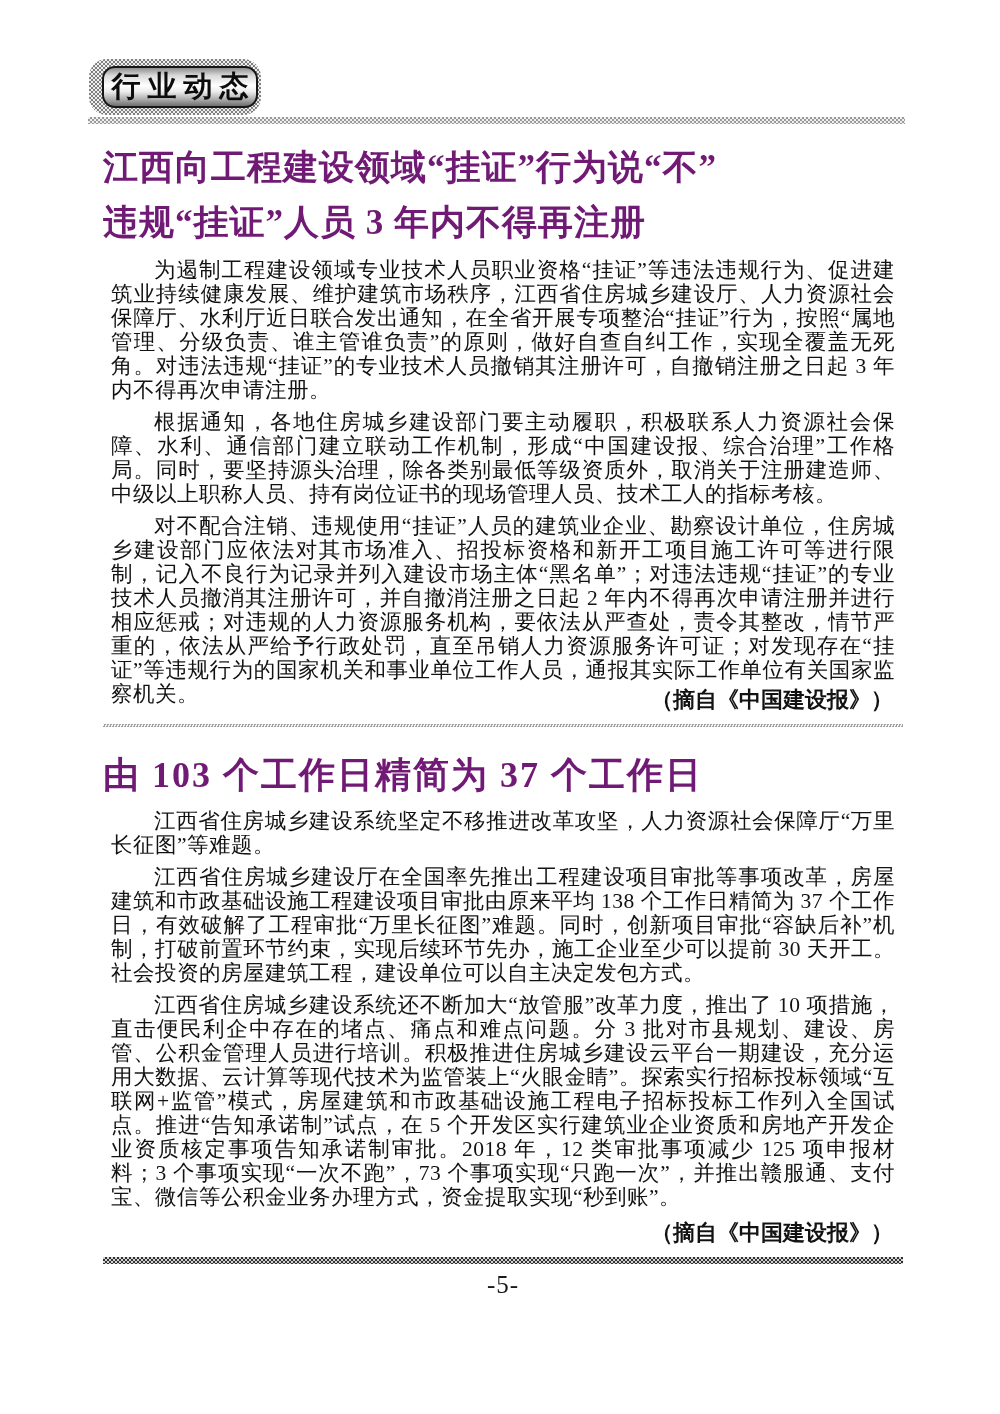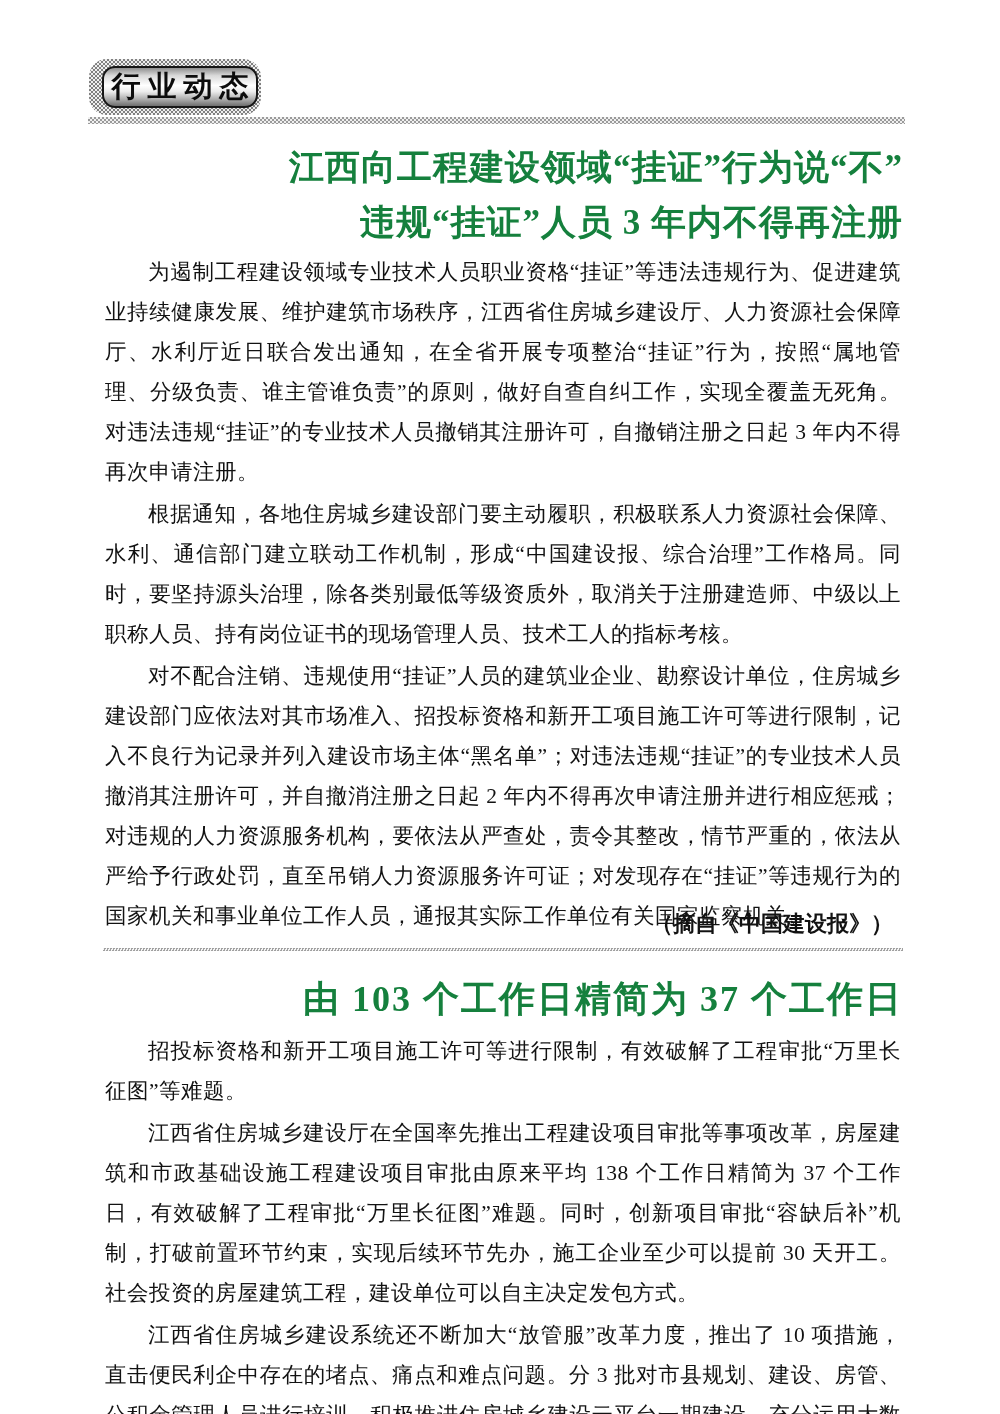--- a/index.html
+++ b/index.html
@@ -28,29 +28,29 @@
     position:absolute;left:13px;top:7px;right:3px;bottom:7px;
     border:2px solid #161616;border-radius:13px;
     background:linear-gradient(180deg,#8f8f8f 0%,#d9d9d9 20%,#ffffff 46%,#ececec 62%,#aeaeae 82%,#6e6e6e 100%);
     display:flex;align-items:center;justify-content:center;
     font-family:"Liberation Sans","DejaVu Sans",sans-serif;
     font-weight:bold;font-size:29px;letter-spacing:7px;color:#0c0c0c;
     text-indent:7px;
   }
 
   
-  .article-title{margin:16px 0 0;text-align:right;font-weight:bold;color:#15803d;}
+  .article-title{margin:16px 0 0;text-align:left;font-weight:bold;color:#701a75;}
   .article-title .title-line{display:block;}
   .title-1 .title-line{font-size:35px;line-height:55px;letter-spacing:1px;}
   .title-2 .title-line{font-size:36px;line-height:52px;letter-spacing:2px;}
   .title-2{margin-top:22px;margin-bottom:6px;}
 
   
   .body-para{
-    margin:2px;font-size:21.5px;line-height:40px;
+    margin:8px;font-size:21.5px;line-height:24px;
     text-align:justify;text-indent:2em;
     letter-spacing:0.5px;
   }
   .attribution{
     text-align:right;font-weight:bold;font-size:22px;line-height:28px;margin:10px;
   }
   .attribution.inline-overlap{margin-top:-28px;}
 
   
   .article-divider{
@@ -91,21 +91,21 @@
       <p class="body-para">对不配合注销、违规使用“挂证”人员的建筑业企业、勘察设计单位，住房城乡建设部门应依法对其市场准入、招投标资格和新开工项目施工许可等进行限制，记入不良行为记录并列入建设市场主体“黑名单”；对违法违规“挂证”的专业技术人员撤消其注册许可，并自撤消注册之日起 2 年内不得再次申请注册并进行相应惩戒；对违规的人力资源服务机构，要依法从严查处，责令其整改，情节严重的，依法从严给予行政处罚，直至吊销人力资源服务许可证；对发现存在“挂证”等违规行为的国家机关和事业单位工作人员，通报其实际工作单位有关国家监察机关。</p>
       <p class="attribution inline-overlap">（摘自《中国建设报》）</p>
     </article>
 
     <div class="article-divider"></div>
 
     <article>
       <h1 class="article-title title-2">
         <span class="title-line">由 103 个工作日精简为 37 个工作日</span>
       </h1>
-      <p class="body-para">招投标资格和新开工项目施工许可等进行限制，有效破解了工程审批“万里长征图”等难题。</p>
+      <p class="body-para">江西省住房城乡建设系统坚定不移推进改革攻坚，人力资源社会保障厅“万里长征图”等难题。</p>
       <p class="body-para">江西省住房城乡建设厅在全国率先推出工程建设项目审批等事项改革，房屋建筑和市政基础设施工程建设项目审批由原来平均 138 个工作日精简为 37 个工作日，有效破解了工程审批“万里长征图”难题。同时，创新项目审批“容缺后补”机制，打破前置环节约束，实现后续环节先办，施工企业至少可以提前 30 天开工。社会投资的房屋建筑工程，建设单位可以自主决定发包方式。</p>
       <p class="body-para">江西省住房城乡建设系统还不断加大“放管服”改革力度，推出了 10 项措施，直击便民利企中存在的堵点、痛点和难点问题。分 3 批对市县规划、建设、房管、公积金管理人员进行培训。积极推进住房城乡建设云平台一期建设，充分运用大数据、云计算等现代技术为监管装上“火眼金睛”。探索实行招标投标领域“互联网+监管”模式，房屋建筑和市政基础设施工程电子招标投标工作列入全国试点。推进“告知承诺制”试点，在 5 个开发区实行建筑业企业资质和房地产开发企业资质核定事项告知承诺制审批。2018 年，12 类审批事项减少 125 项申报材料；3 个事项实现“一次不跑”，73 个事项实现“只跑一次”，并推出赣服通、支付宝、微信等公积金业务办理方式，资金提取实现“秒到账”。</p>
       <p class="attribution">（摘自《中国建设报》）</p>
     </article>
 
     <footer>
       <div class="footer-rule"></div>
       <div class="page-number">-5-</div>
     </footer>
 

